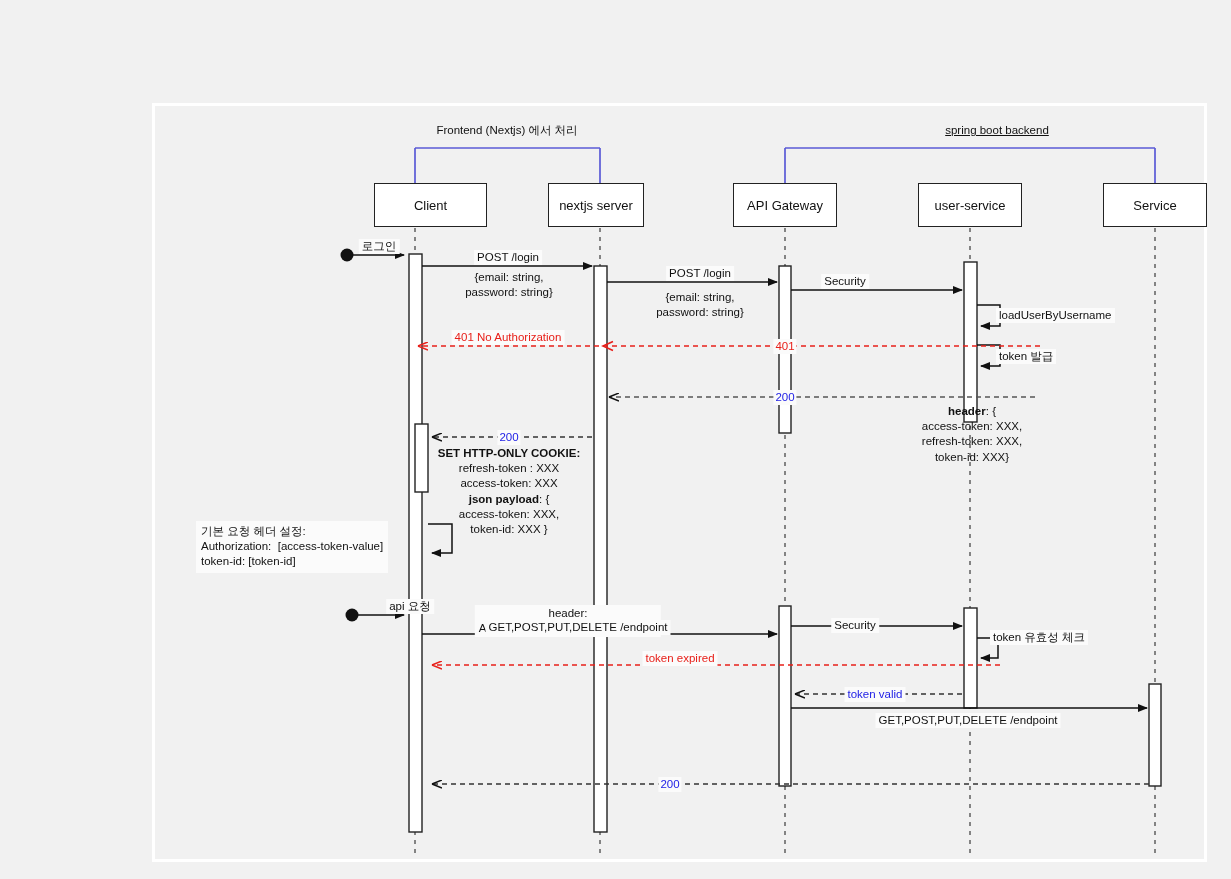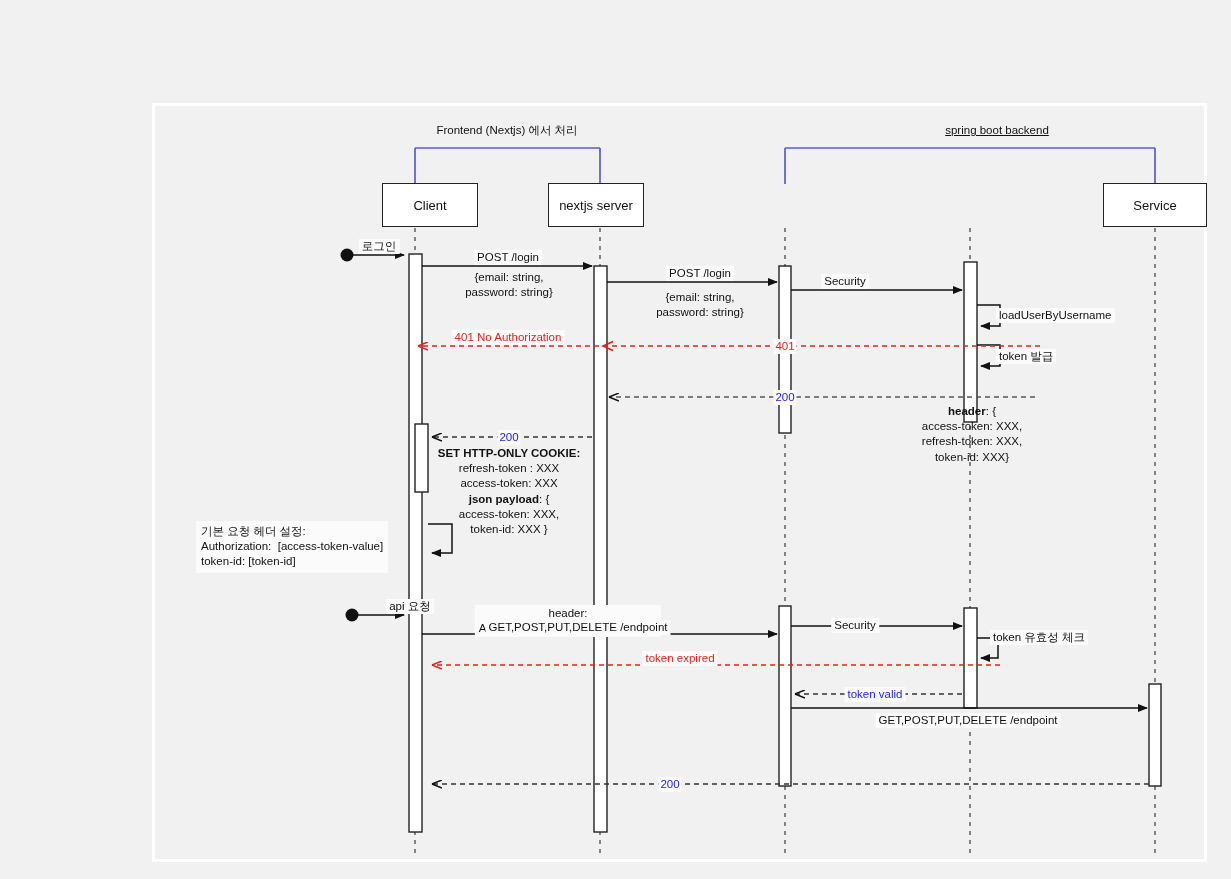--- a/index.html
+++ b/index.html
@@ -186,22 +186,24 @@
     <line x1="962" y1="694" x2="795" y2="694" stroke="#333" stroke-width="1.3" stroke-dasharray="5,4" marker-end="url(#arrow-open-blk)"></line>
 
     <line x1="791" y1="708" x2="1147" y2="708" stroke="#111" stroke-width="1.6" marker-end="url(#arrow-solid)"></line>
 
     <line x1="1149" y1="784" x2="432" y2="784" stroke="#333" stroke-width="1.3" stroke-dasharray="5,4" marker-end="url(#arrow-open-blk)"></line>
   </svg>
 
   <div class="lbl ctr grouplbl" style="left:507px; top:123px;">Frontend (Nextjs) 에서 처리</div>
   <div class="lbl ctr grouplbl" style="left:997px; top:123px;text-decoration:underline;">spring boot backend</div>
 
-  <div class="participant-box" style="left:382px; top:183px; width:96px;">Client</div>
+  <div class="participant-box" style="left:374px; top:183px; width:113px;">Client</div>
   <div class="participant-box" style="left:548px; top:183px; width:96px;">nextjs server</div>
+  <div class="participant-box" style="left:733px; top:183px; width:104px;">API Gateway</div>
+  <div class="participant-box" style="left:918px; top:183px; width:104px;">user-service</div>
   <div class="participant-box" style="left:1103px; top:183px; width:104px;">Service</div>
 
   <div class="lbl ctr box-bg" style="left:379px; top:239px;">로그인</div>
   <div class="lbl ctr box-bg" style="left:382px; top:599px;margin-left:28px;">api 요청</div>
 
   <div class="lbl ctr box-bg" style="left:508px; top:250px;">POST /login</div>
   <div class="lbl ctr multiline" style="left:509px; top:270px; text-align:center;">{email: string,
 password: string}</div>
 
   <div class="lbl ctr box-bg" style="left:700px; top:266px;">POST /login</div>

